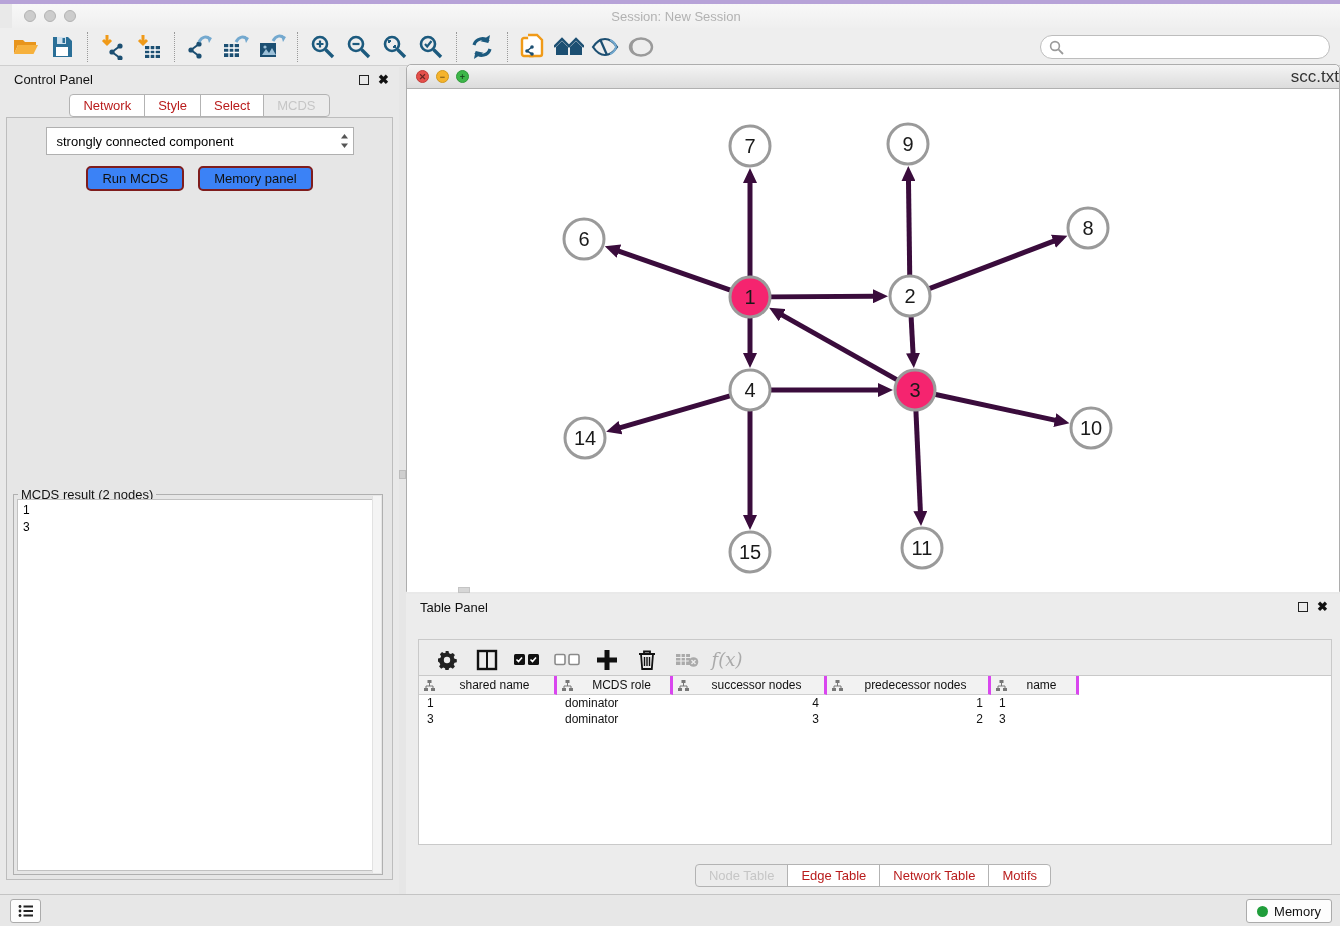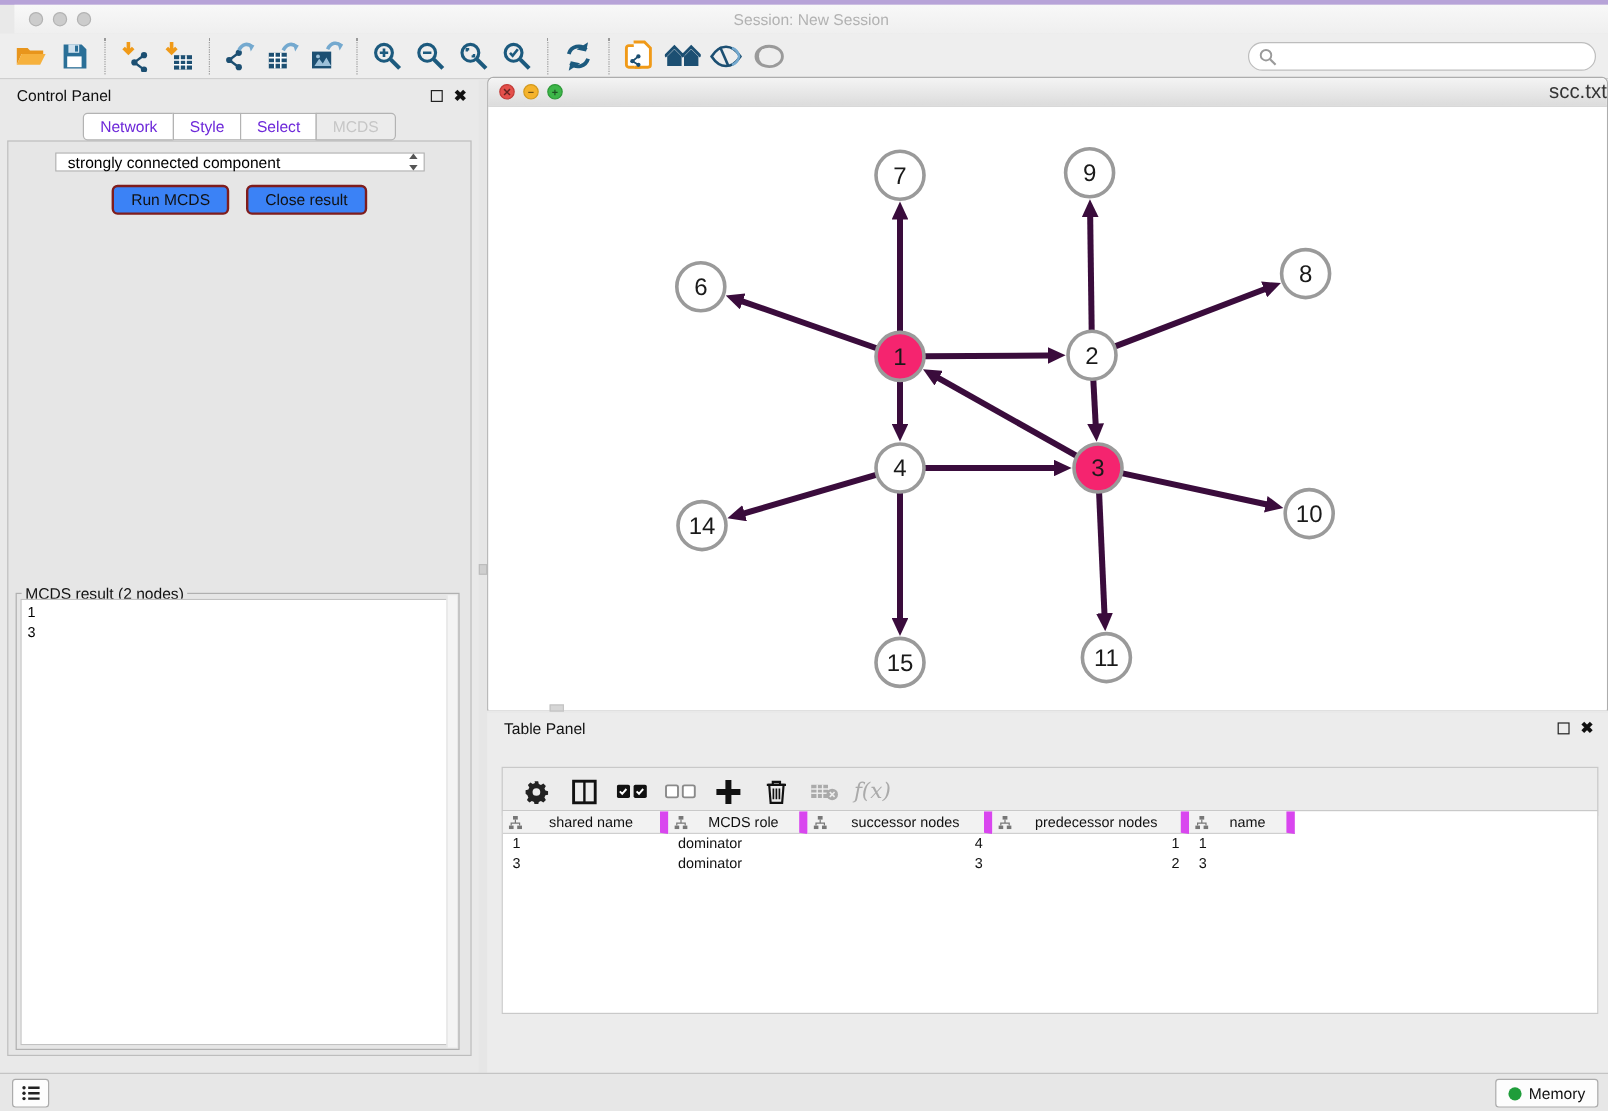--- a/index.html
+++ b/index.html
@@ -27,31 +27,31 @@
 
   
   .control-panel { position:absolute; left:0; top:67px; width:399px; bottom:32px; background:#e9e9e9; }
   .cp-header { height:25px; display:flex; align-items:center; padding:0 10px 0 14px; }
   .panel-title { font-size:13px; color:#111; }
   .panel-win-icons { margin-left:auto; display:flex; gap:9px; align-items:center; }
   .float-ic { width:10px; height:10px; border:1.6px solid #222; display:inline-block; }
   .close-ic { font-size:13px; font-weight:bold; color:#111; line-height:10px; }
 
   .segs { display:flex; justify-content:center; }
-  .seg { border:1px solid #b3b3b3; background:#fff; color:#6d28d9; font-size:13px;
+  .seg { border:1px solid #b3b3b3; background:#fff; color:#b91c1c; font-size:13px;
     padding:3px 13px; margin-left:-1px; cursor:default; }
   .seg:first-child { border-radius:4px 0 0 4px; margin-left:0; }
   .seg:last-child { border-radius:0 4px 4px 0; }
   .seg.active { background:#ececec; color:#c6c6c6; }
 
   .cp-tabs { position:absolute; top:27px; left:0; right:0; z-index:2; }
   .cp-content { position:absolute; left:6px; right:6px; top:50px; bottom:14px;
     border:1px solid #bdbdbd; background:#e6e6e6; }
   .opt-label { text-align:center; margin-top:20px; font-size:13px; color:#111; }
-  .combo { width:308px; height:16px; margin:9px auto 0 auto; background:#fff; border:1px solid #b0b0b0;
+  .combo { width:308px; height:28px; margin:9px auto 0 auto; background:#fff; border:1px solid #b0b0b0;
     border-radius:0; display:flex; align-items:center; padding:0 4px 0 10px; font-size:13px; }
   .combo .cval { flex:1; }
   .btn-row { display:flex; justify-content:center; gap:14px; margin-top:11px; }
   .mac-btn { background:#3b82f6; border:2px solid #7f1d1d; border-radius:5px; font-size:13px;
     padding:3px 14px; color:#111; cursor:default; font-family:"Liberation Sans",sans-serif; }
 
   .result-fieldset { position:absolute; left:6px; right:9px; top:376px; bottom:4px;
     border:1px solid #b0b0b0; background:#e6e6e6; }
   .result-legend { position:absolute; top:-8px; left:4px; background:#e6e6e6; padding:0 3px;
     font-size:13px; color:#111; }
@@ -82,21 +82,21 @@
   
   .table-panel { position:absolute; left:406px; top:594px; right:0; bottom:32px; background:#ececec; }
   .tp-header { height:26px; display:flex; align-items:center; padding:0 12px 0 14px; }
   .tp-toolbar { position:absolute; left:12px; right:8px; top:33px; height:41px;
     border:1px solid #c9c9c9; display:flex; align-items:center; padding-left:10px; gap:4px;margin-top:12px; }
   .ttbtn { width:36px; height:34px; display:flex; align-items:center; justify-content:center; }
   .fx { font-family:"DejaVu Serif", serif; font-style:italic; font-size:18px; color:#aaa; }
   .tp-table { position:absolute; left:12px; right:8px; top:81px; bottom:49px; background:#fff;
     border:1px solid #c9c9c9; overflow:hidden; }
   .thead { display:flex; height:19px; }
-  .th { background:#f2f2f2; border-right:7px solid #d946ef; border-bottom:1px solid #cfcfcf;
+  .th { background:#f2f2f2; border-right:3px solid #d946ef; border-bottom:1px solid #cfcfcf;
     display:flex; align-items:center; font-size:12px; color:#111; padding-left:5px; }
   .th:first-child{ border-left:none; }
   .th .lab { flex:1; text-align:center; }
   .trow { display:flex; height:16px; }
   .td { font-size:12px; color:#111; padding:1px 8px 0 8px; overflow:hidden; white-space:nowrap; }
   .tp-tabs { position:absolute; left:0; right:0; bottom:7px; display:flex; justify-content:center; }
 
   
   .statusbar { position:absolute; left:0; right:0; bottom:0; height:32px; background:#e7e7e7;
     border-top:1px solid #c4c4c4; }
@@ -277,21 +277,21 @@
     <div class="cp-content">
       <div class="combo">
         <span class="cval">strongly connected component</span>
         <svg width="9" height="16" viewBox="0 0 9 16">
             <path d="M4.5 1L8 5.5H1z" fill="#555"></path>
             <path d="M4.5 15L1 10.5h7z" fill="#555"></path>
           </svg>
       </div>
       <div class="btn-row">
         <button class="mac-btn">Run MCDS</button>
-        <button class="mac-btn">Close result</button>
+        <button class="mac-btn">Memory panel</button>
       </div>
       <div class="result-fieldset">
         <span class="result-legend">MCDS result (2 nodes)</span>
         <div class="result-text" id="result-text">1
 3</div>
         <div class="result-scroll"></div>
       </div>
     </div>
   </aside>
 
@@ -474,20 +474,26 @@
           </div>
           <div class="trow">
             <div class="td" style="width: 138px; text-align: left;">3</div>
             <div class="td" style="width: 116px; text-align: left;">dominator</div>
             <div class="td" style="width: 154px; text-align: right;">3</div>
             <div class="td" style="width: 164px; text-align: right;">2</div>
             <div class="td" style="width: 88px; text-align: left;">3</div>
           </div>
         </div>
     </div>
+    <div class="segs tp-tabs">
+      <div class="seg active">Node Table</div>
+      <div class="seg">Edge Table</div>
+      <div class="seg">Network Table</div>
+      <div class="seg">Motifs</div>
+    </div>
   </section>
 
   <div class="statusbar">
     <div class="sb-left-btn">
       <svg width="16" height="14" viewBox="0 0 16 14">
           <circle cx="2" cy="2.5" r="1.4" fill="#222"></circle>
           <circle cx="2" cy="7" r="1.4" fill="#222"></circle>
           <circle cx="2" cy="11.5" r="1.4" fill="#222"></circle>
           <path d="M5.5 2.5H15M5.5 7H15M5.5 11.5H15" stroke="#222" stroke-width="2"></path>
         </svg>

